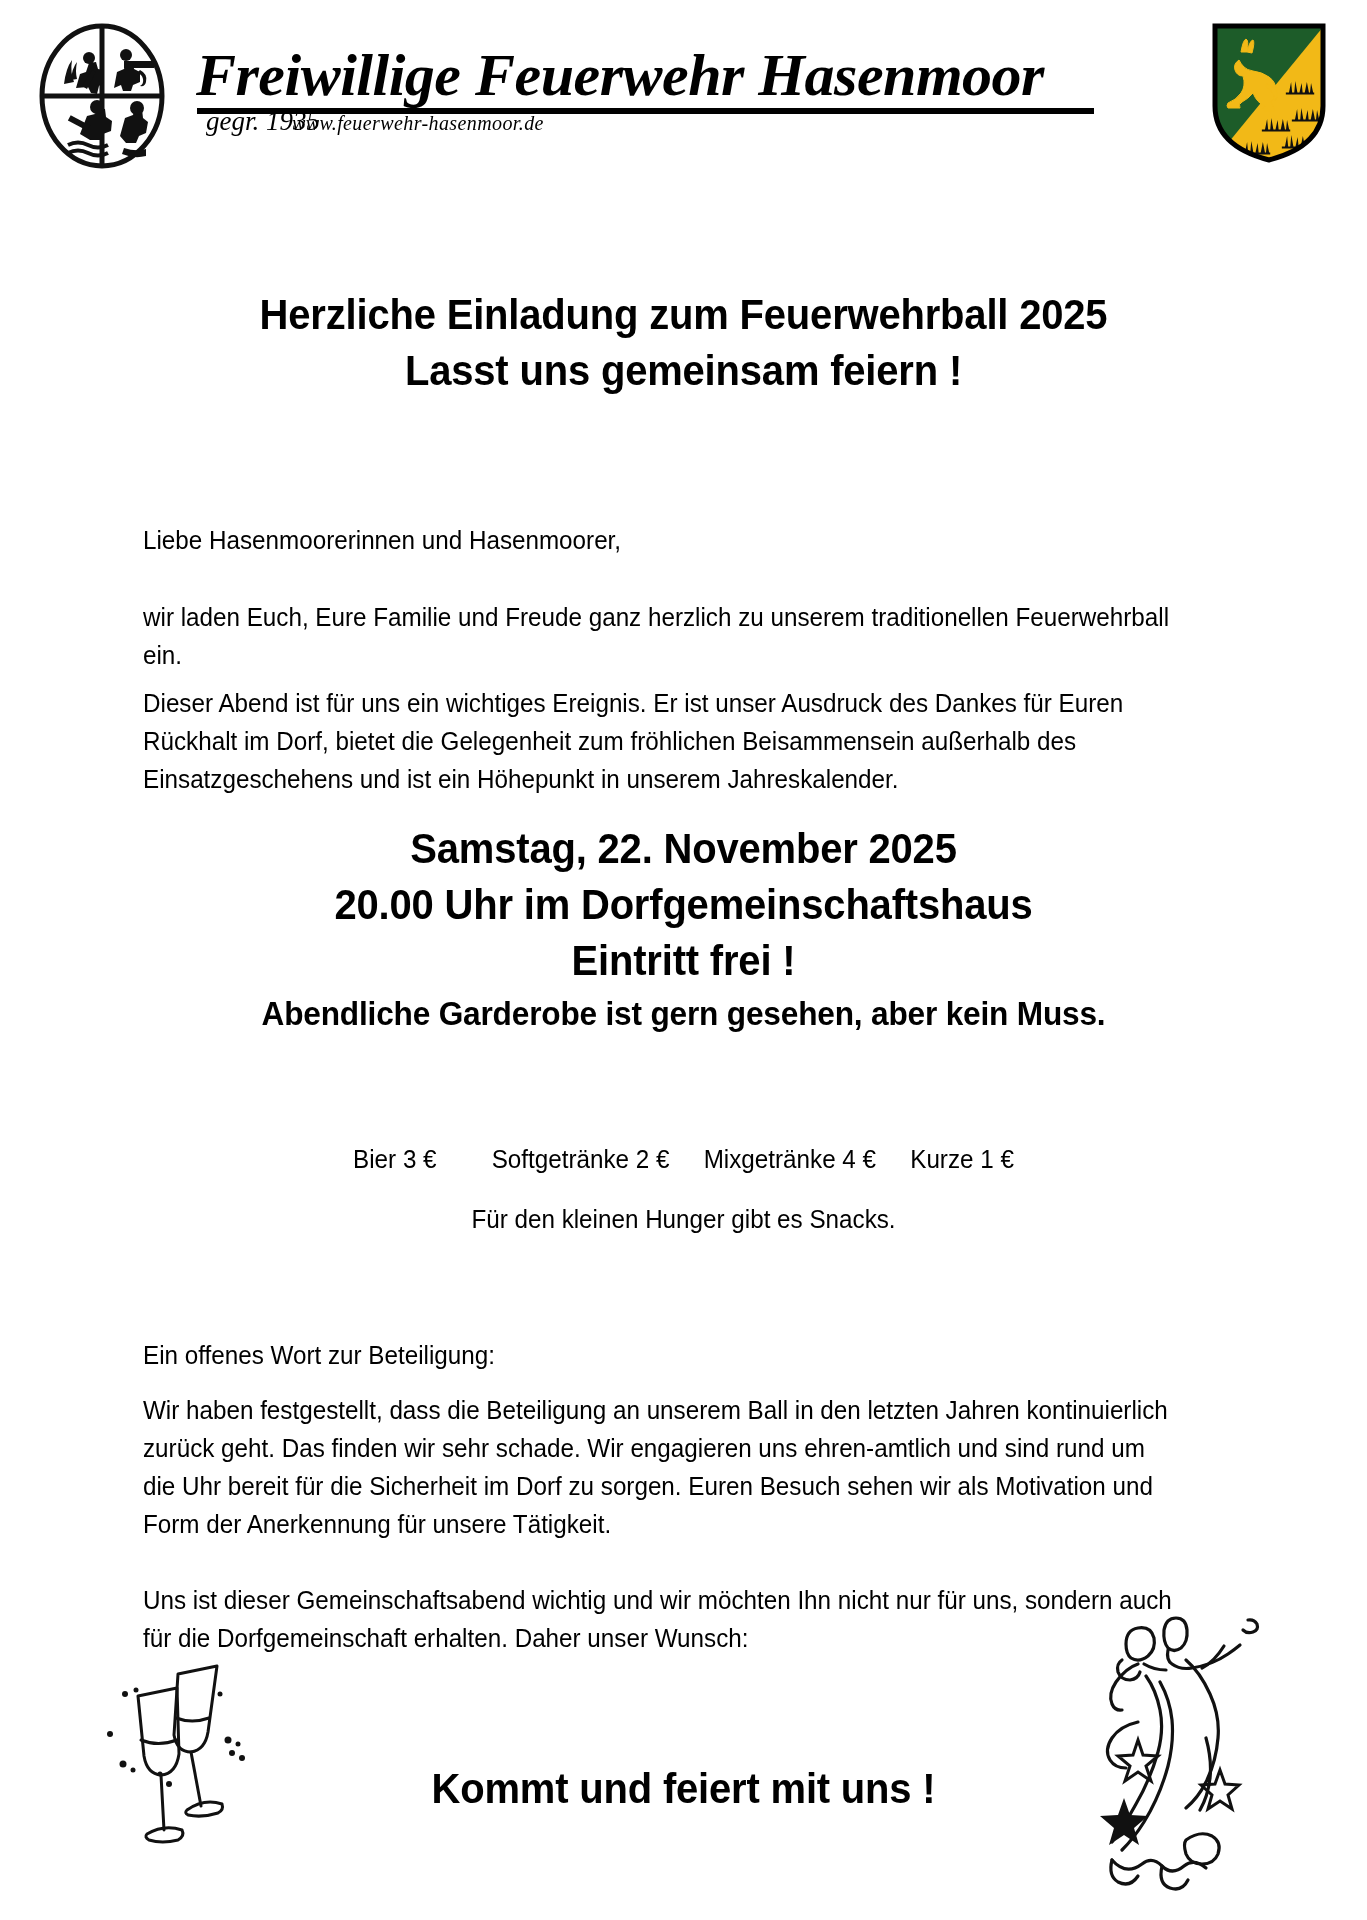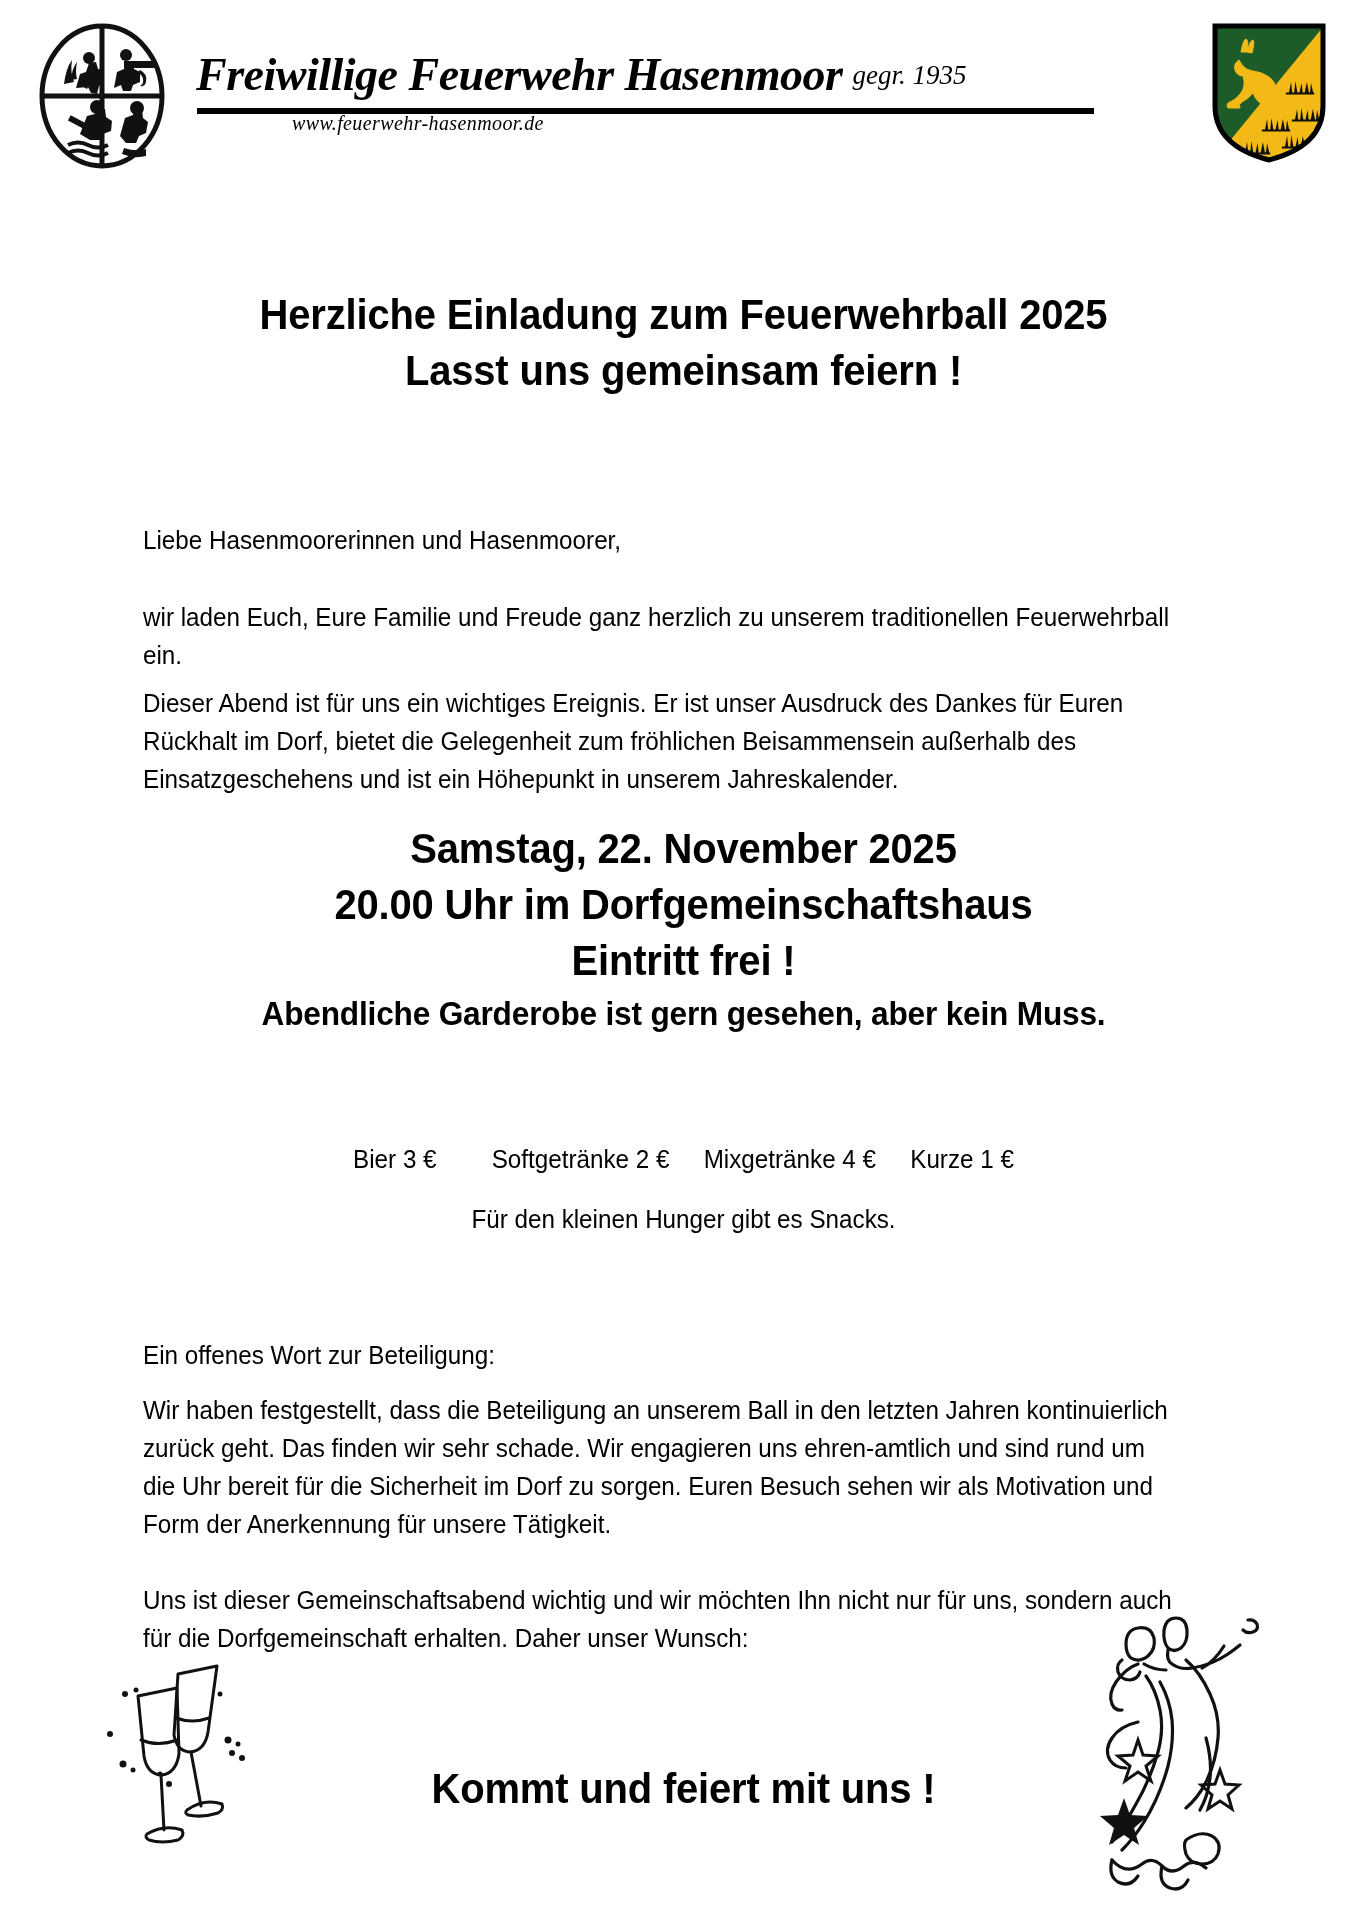--- a/index.html
+++ b/index.html
@@ -35,21 +35,21 @@
   .header-titleblock {
     position: absolute;
     left: 196px;
     top: 44px;
     width: 960px;
   }
   .header-title {
     font-family: "Liberation Serif", "DejaVu Serif", serif;
     font-weight: bold;
     font-style: italic;
-    font-size: 46px;
+    font-size: 60px;
     line-height: 62px;
     letter-spacing: -0.5px;
     white-space: nowrap;
     display: inline-block;
   }
   .header-founded {
     font-family: Liberation Serif, serif;
     font-style: italic;
     font-weight: normal;
     font-size: 27px;

